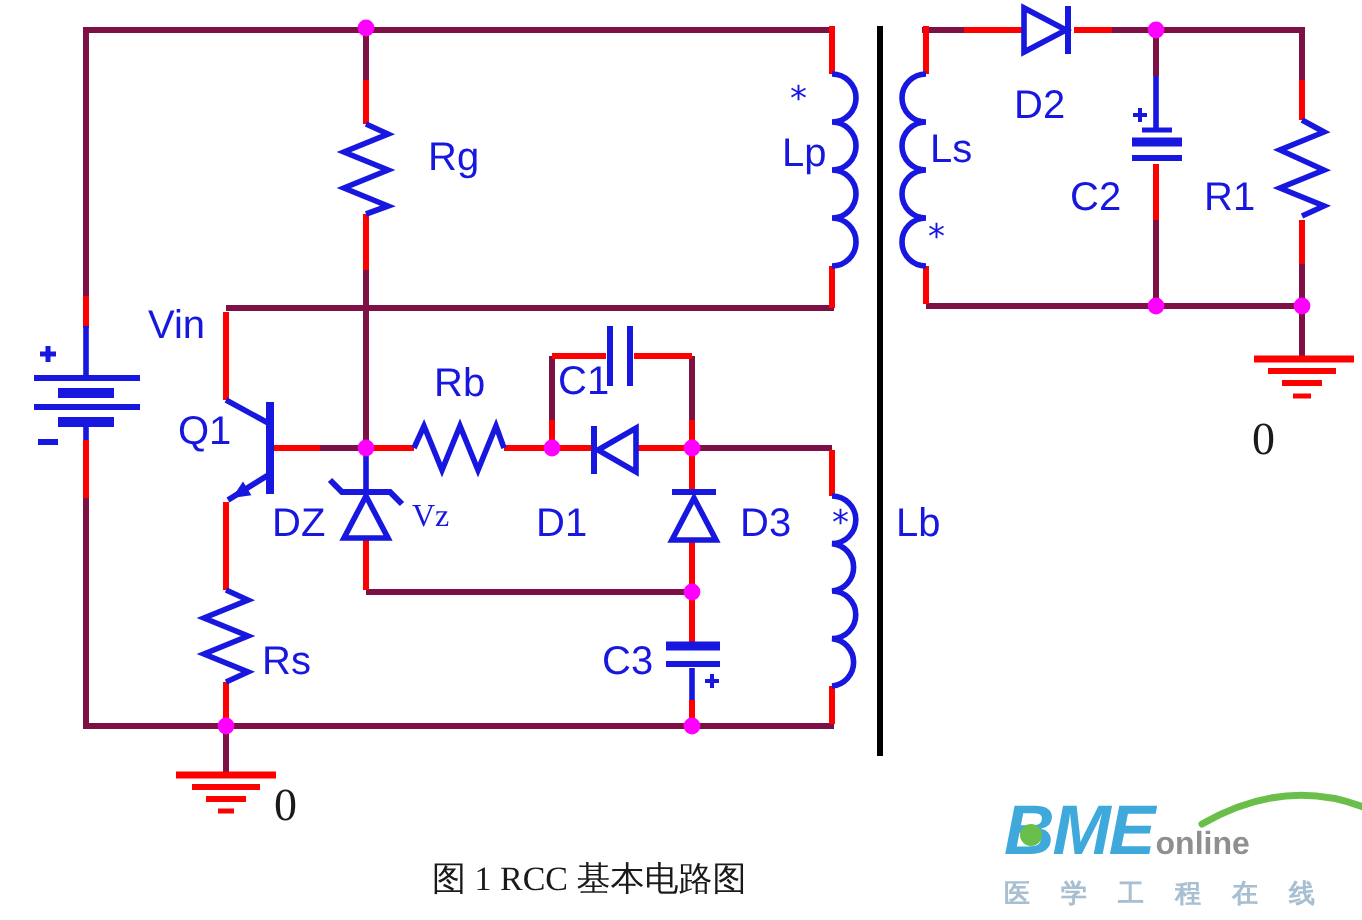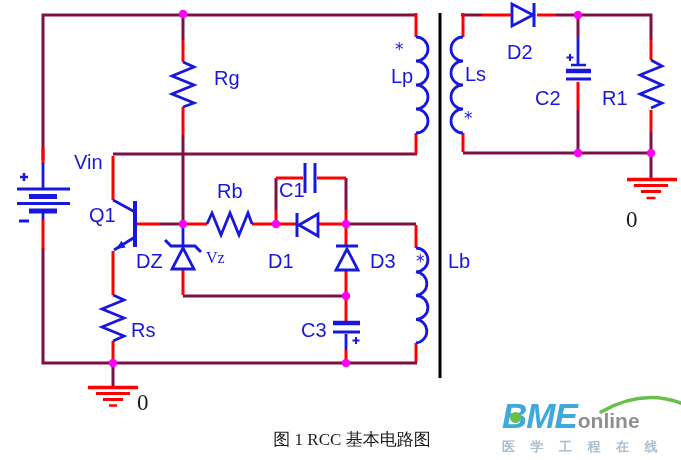--- a/index.html
+++ b/index.html
@@ -17,29 +17,29 @@
   .cb{stroke:var(--component);stroke-width:2.8;fill:none}
   .cbt{stroke:var(--component);stroke-width:2.8;fill:none;stroke-linejoin:miter}
   .cbf{fill:var(--component);stroke:none}
   .gnd{stroke:var(--ground);fill:none}
   .core{stroke:var(--core);stroke-width:3;fill:none}
   .dot{fill:var(--junction);stroke:none}
   text.lbl{fill:var(--component);font:20px "Liberation Sans",sans-serif}
   text.lbl-serif{fill:var(--component);font:16px "Liberation Serif",serif}
   text.star{fill:var(--component);font:17px "DejaVu Sans",sans-serif}
   text.zero{fill:var(--text-black);font:23px "Liberation Serif",serif}
-  #caption{position:absolute;left:232px;top:428px;width:240px;text-align:center;
+  #caption{position:absolute;left:216px;top:428px;width:240px;
            color:var(--text-black);font:17px "Liberation Serif",serif}
   #logo{position:absolute;left:502px;top:397px;width:182px}
   .logo-row1{position:relative;height:40px;white-space:nowrap}
   .logo-bme{font-style:italic;font-weight:900;font-size:35px;line-height:38px;
             letter-spacing:-1px;color:var(--logo-blue)}
   .logo-green-dot{position:absolute;left:8px;top:15px;width:11px;height:11px;
                   border-radius:50%;background:var(--logo-green)}
-  .logo-online{font-weight:600;font-size:21px;color:var(--logo-gray);margin-left:1px}
+  .logo-online{font-weight:600;font-size:16px;color:var(--logo-gray);margin-left:1px}
   .logo-arc{position:absolute;left:97px;top:-5px}
   .logo-tagline{margin-top:1px;font-weight:bold;font-size:13px;color:var(--logo-tagline);
                 letter-spacing:15.5px;white-space:nowrap}
 </style>
 </head>
 <body>
 
 <svg id="stage" width="681" height="460" viewBox="0 0 681 460">
 
   <g>

